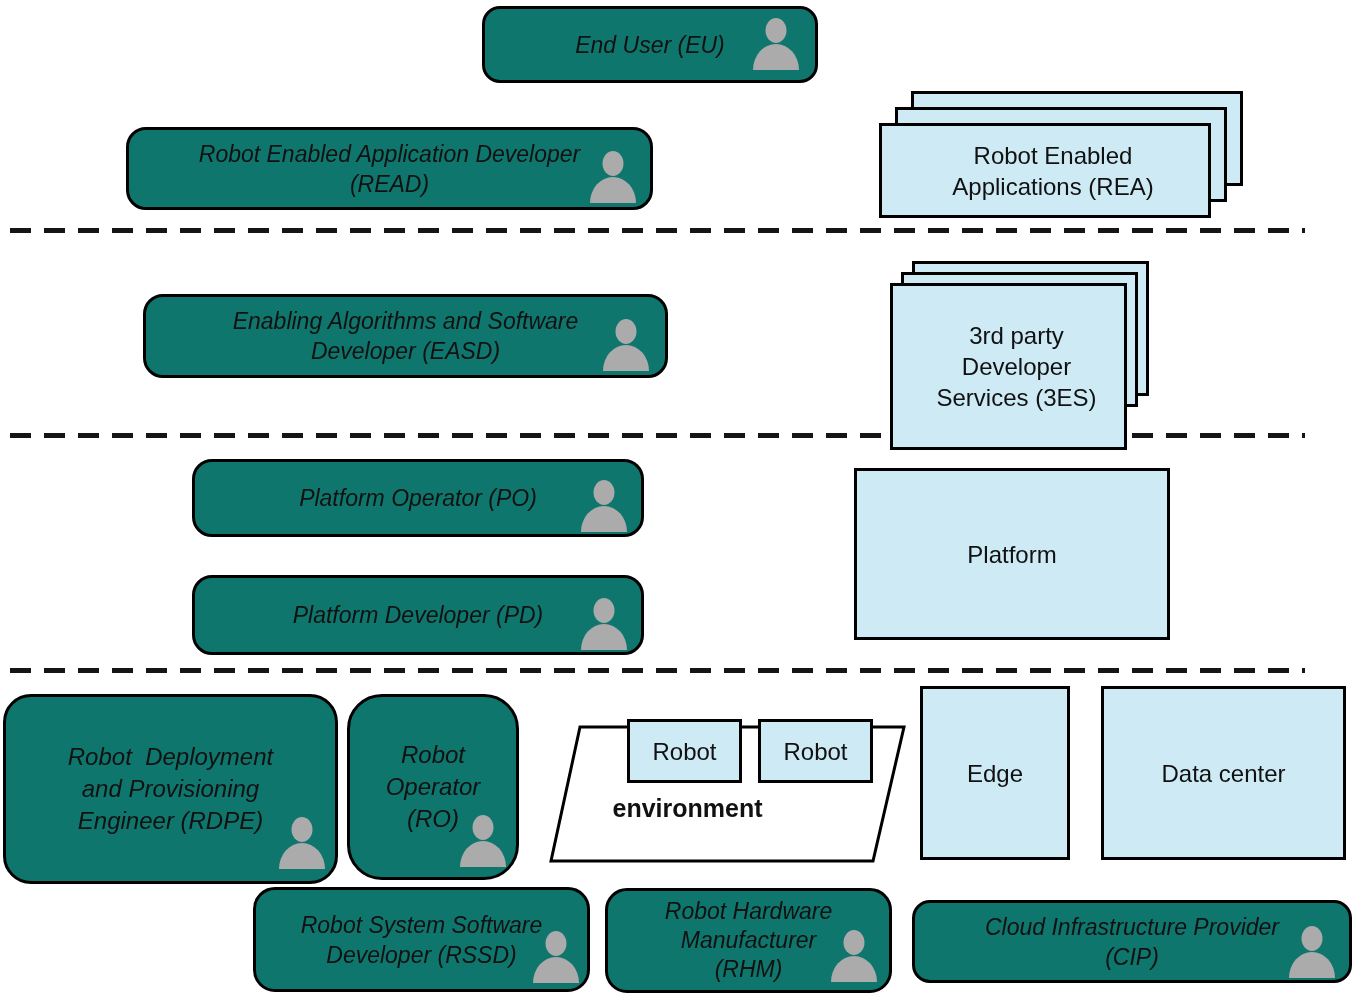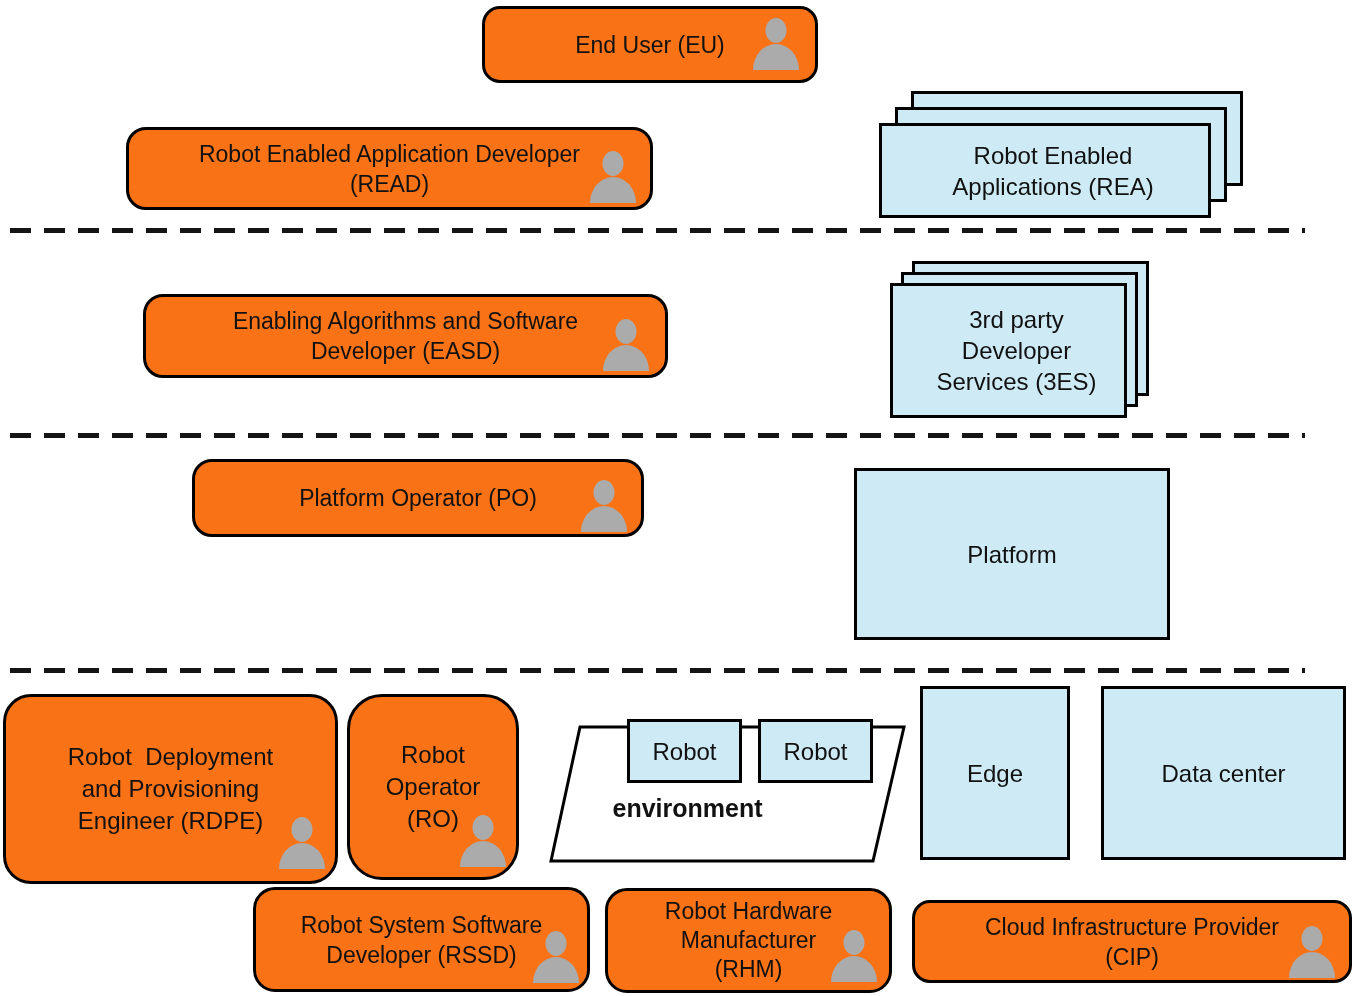--- a/index.html
+++ b/index.html
@@ -5,26 +5,26 @@
   html,body{margin:0;padding:0;background:#ffffff;}
   .diagram{
     position:relative;width:1363px;height:996px;overflow:hidden;
     background:var(--background,#fff);
     font-family:"Liberation Sans", sans-serif;
     color:#111;
   }
   
   .actor{
     position:absolute;
-    background:#f97316;
+    background:#0f766e;
     border:3px solid var(--border,#000);
     box-sizing:border-box;
     display:flex;flex-direction:column;align-items:center;justify-content:center;
     text-align:right;
-    font-size:23px;line-height:30px;
+    font-size:23px;line-height:30px;font-style:italic;
   }
   
   .artifact{
     position:absolute;
     background:var(--artifact-fill,#cdeaf5);
     border:3px solid var(--border,#000);
     box-sizing:border-box;
     display:flex;flex-direction:column;align-items:center;justify-content:center;
     text-align:center;
     font-size:24px;line-height:31px;
@@ -88,32 +88,36 @@
 
   <div class="actor" style="left:143px;top:294px;width:525px;height:84px;border-radius:20px">
     <span class="ln">Enabling Algorithms and Software</span>
     <span class="ln">Developer (EASD)</span>
     <span class="person" style="right:16px;bottom:4px"></span>
   </div>
 
   <div class="stack" style="left:890px;top:261px;width:260px;height:157px">
     <div class="artifact" style="left:22px;top:0;width:237px;height:135px"></div>
     <div class="artifact" style="left:11px;top:11px;width:237px;height:135px"></div>
-    <div class="artifact" style="left:0;top:22px;width:237px;height:135px">
+    <div class="artifact" style="left:0;top:22px;width:237px;height:167px">
       <span class="ln">3rd party</span>
       <span class="ln">Developer</span>
       <span class="ln">Services (3ES)</span>
     </div>
   </div>
 
   <div class="actor" style="left:192px;top:459px;width:452px;height:78px;border-radius:20px">
     <span class="ln">Platform Operator (PO)</span>
     <span class="person" style="right:14px;bottom:2px"></span>
   </div>
 
+  <div class="actor" style="left:192px;top:575px;width:452px;height:80px;border-radius:20px">
+    <span class="ln">Platform Developer (PD)</span>
+    <span class="person" style="right:14px;bottom:2px"></span>
+  </div>
 
   <div class="artifact big" style="left:854px;top:468px;width:316px;height:172px">
     <span class="ln">Platform</span>
   </div>
 
   <div class="actor" style="left:3px;top:694px;width:335px;height:190px;border-radius:28px;font-size:24px;line-height:32px">
     <span class="ln">Robot  Deployment</span>
     <span class="ln">and Provisioning</span>
     <span class="ln">Engineer (RDPE)</span>
     <span class="person" style="right:10px;bottom:12px"></span>

